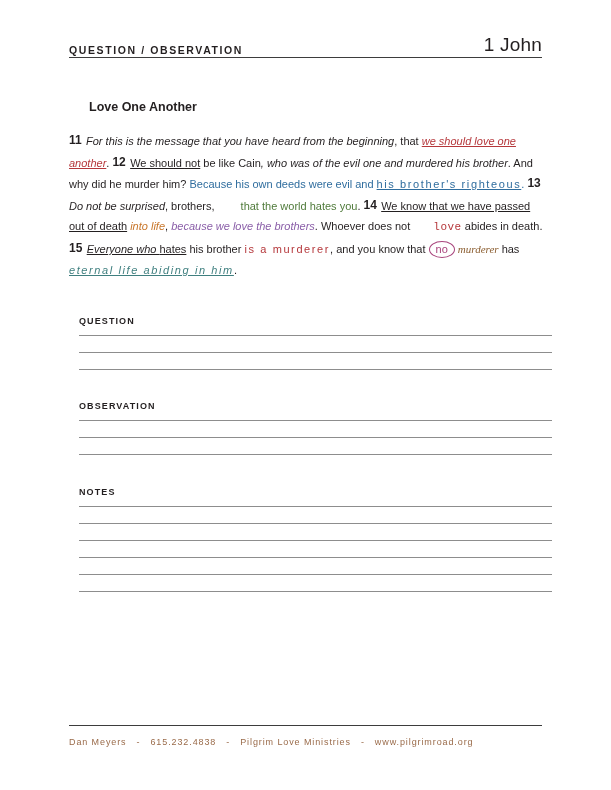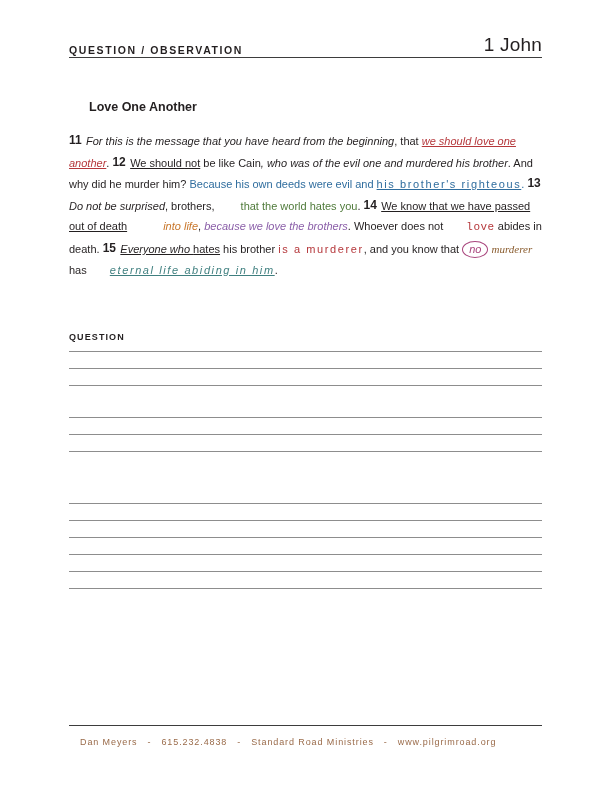--- a/index.html
+++ b/index.html
@@ -105,58 +105,57 @@
   .i { font-style: italic; }
   .b { font-weight: normal; }
   .u { text-decoration: underline; }
   .mono { font-family: "Liberation Mono", monospace; letter-spacing: 0.5px; margin-left: 20px; }
   .sp { letter-spacing: 1.6px; }
 
   .c-dark { color: #231f20; }
   .c-red { color: #b5373b; }
   .c-blue { color: #2f6d9e; }
   .c-green { color: #4f7a3a; padding-left: 23px; }
-  .c-orange { color: #c8762a; margin-left: 33px; }
+  .c-orange { color: #c8762a; }
   .c-purple { color: #8a5ea8; }
   .c-brown { color: #8a5c2e; font-family: Liberation Serif, serif; }
-  .c-teal { color: #3f7f7f; margin-left: 20px; }
+  .c-teal { color: #3f7f7f; }
 
   .circled {
     display: inline-block;
     border: 1.4px solid #a8447c;
     border-radius: 50%;
     padding: 0px 6px 1px 6px;
     color: #a8447c;
-    font-style: italic;
     line-height: 14px;
   }
 
   
-  .block { position: absolute; left: 69px; width: 473px; margin-top: 16px; }
+  .block { position: absolute; left: 79px; width: 473px; }
   .block-label {
     font-size: 9px;
     font-weight: bold;
     letter-spacing: 1.1px;
     color: #231f20;
     margin-bottom: 9px;
   }
   .lines .line {
     width: 473px;
     height: 1px;
     background: #8d8d8d;
     margin-bottom: 16px;
   }
 
   #question-block { top: 316px; }
   #observation-block { top: 401px; }
   #notes-block { top: 487px; }
 
   .footer {
     position: absolute;
-    left: 80px;
+    left: 69px;
     top: 737px;
     width: 473px;
     font-size: 9px;
     letter-spacing: 0.9px;
     color: #9a6b4a;
     display: flex;
     gap: 10px;
     align-items: center;
   }
   .footer .sep { color: #9a6b4a; }
@@ -181,43 +180,45 @@
   <div class="block" id="question-block">
     <div class="block-label">QUESTION</div>
     <div class="lines">
         <div class="line"></div>
         <div class="line"></div>
         <div class="line"></div>
       </div>
   </div>
 
   <div class="block" id="observation-block">
+    <div class="block-label">OBSERVATION</div>
     <div class="lines">
         <div class="line"></div>
         <div class="line"></div>
         <div class="line"></div>
       </div>
   </div>
 
   <div class="block" id="notes-block">
+    <div class="block-label">NOTES</div>
     <div class="lines">
         <div class="line"></div>
         <div class="line"></div>
         <div class="line"></div>
         <div class="line"></div>
         <div class="line"></div>
         <div class="line"></div>
       </div>
   </div>
 
   <div class="rule bottom"></div>
 
   <div class="footer">
     <span>Dan Meyers</span>
     <span class="sep">-</span>
     <span>615.232.4838</span>
     <span class="sep">-</span>
-    <span>Standard Road Ministries</span>
+    <span>Pilgrim Love Ministries</span>
     <span class="sep">-</span>
     <span>www.pilgrimroad.org</span>
   </div>
 
 </div>
 
 </body></html>

